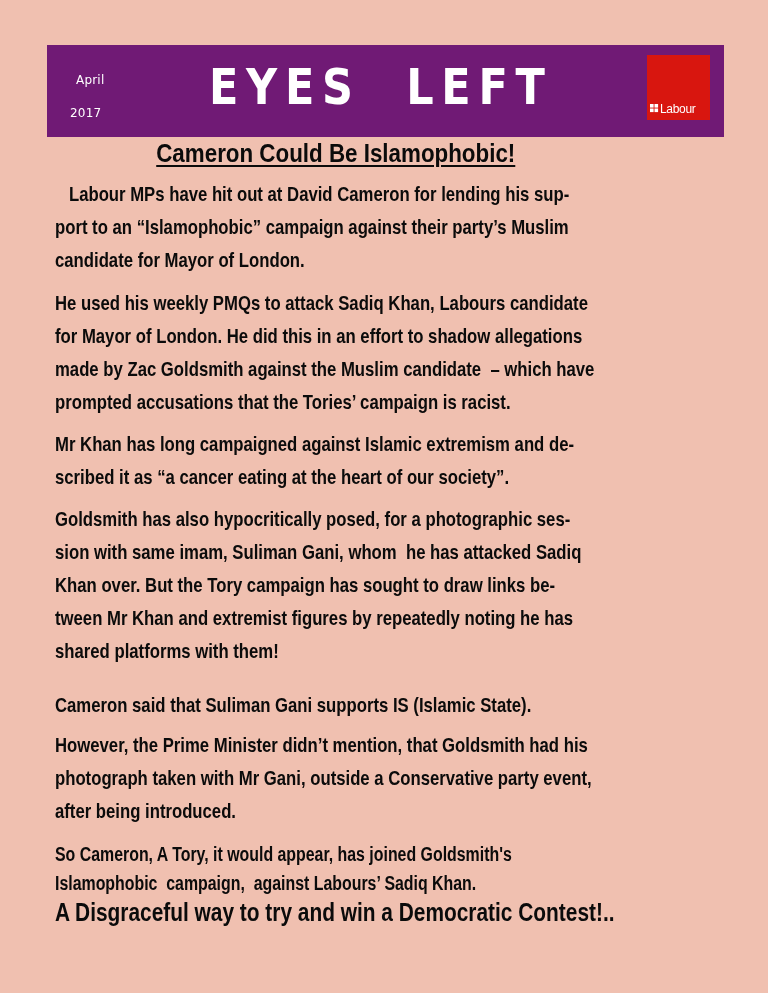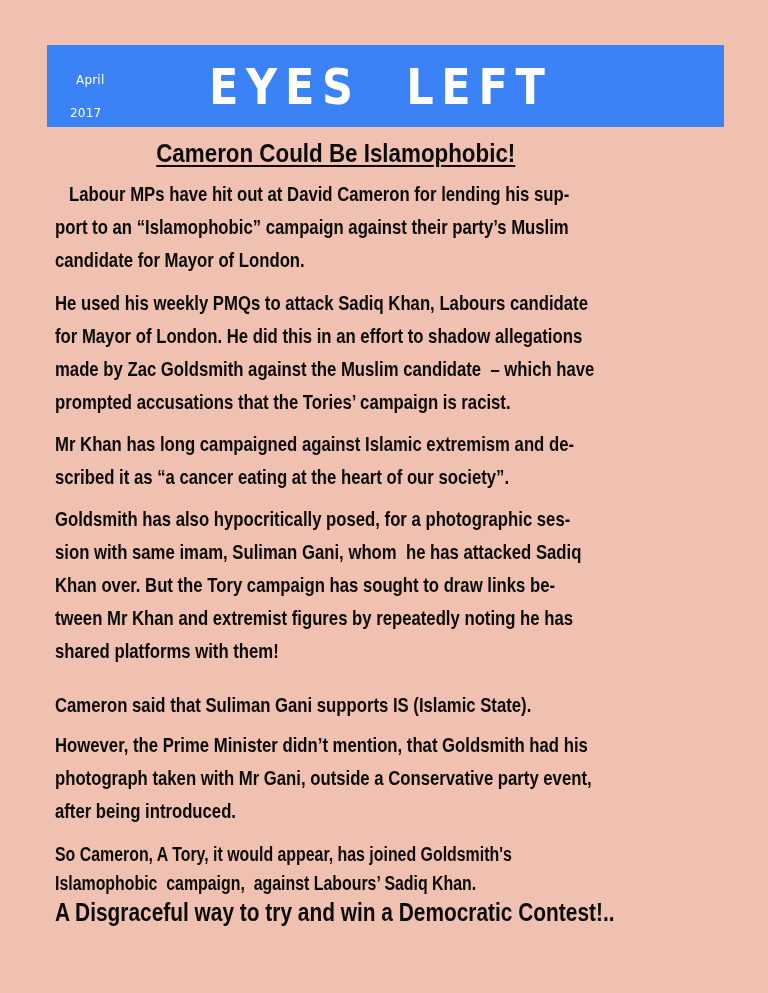--- a/index.html
+++ b/index.html
@@ -13,22 +13,22 @@
       position: relative;
       overflow: hidden;
       font-family: "Liberation Sans", sans-serif;
       color: #0b0b0b;
     }
     .masthead {
       position: absolute;
       left: 47px;
       top: 45px;
       width: 677px;
-      height: 82px;
-      background: #3b82f6;
+      height: 92px;
+      background: #701a75;
     }
     .date-month, .date-year {
       position: absolute;
       color: #ffffff;
       font-family: "DejaVu Sans", sans-serif;
       font-size: 12px;
       letter-spacing: 0.2px;
     }
     .date-month { left: 29px; top: 28px; }
     .date-year  { left: 23px; top: 61px; }
@@ -108,20 +108,29 @@
       transform: scaleX(0.835);
     }
   </style>
 </head>
 <body>
 
 <div class="masthead">
   <span class="date-month">April</span>
   <span class="date-year">2017</span>
   <div class="masthead-title">EYES  LEFT</div>
+  <div class="logo-box">
+    <svg class="logo-rose" viewBox="0 0 10 10">
+      <rect x="0" y="0" width="4" height="4" fill="#ffffff"></rect>
+      <rect x="5" y="0" width="4" height="4" fill="#ffffff"></rect>
+      <rect x="0" y="5" width="4" height="4" fill="#ffffff"></rect>
+      <rect x="5" y="5" width="4" height="4" fill="#ffffff"></rect>
+    </svg>
+    <span class="logo-text">Labour</span>
+  </div>
 </div>
 
 <div class="headline">
   <span>Cameron Could Be Islamophobic!</span>
 </div>
 
 <div>
   <div class="line" style="top:181px">   Labour MPs have hit out at David Cameron for lending his sup-</div>
   <div class="line" style="top:214px">port to an “Islamophobic” campaign against their party’s Muslim</div>
   <div class="line" style="top:247px">candidate for Mayor of London.</div>

